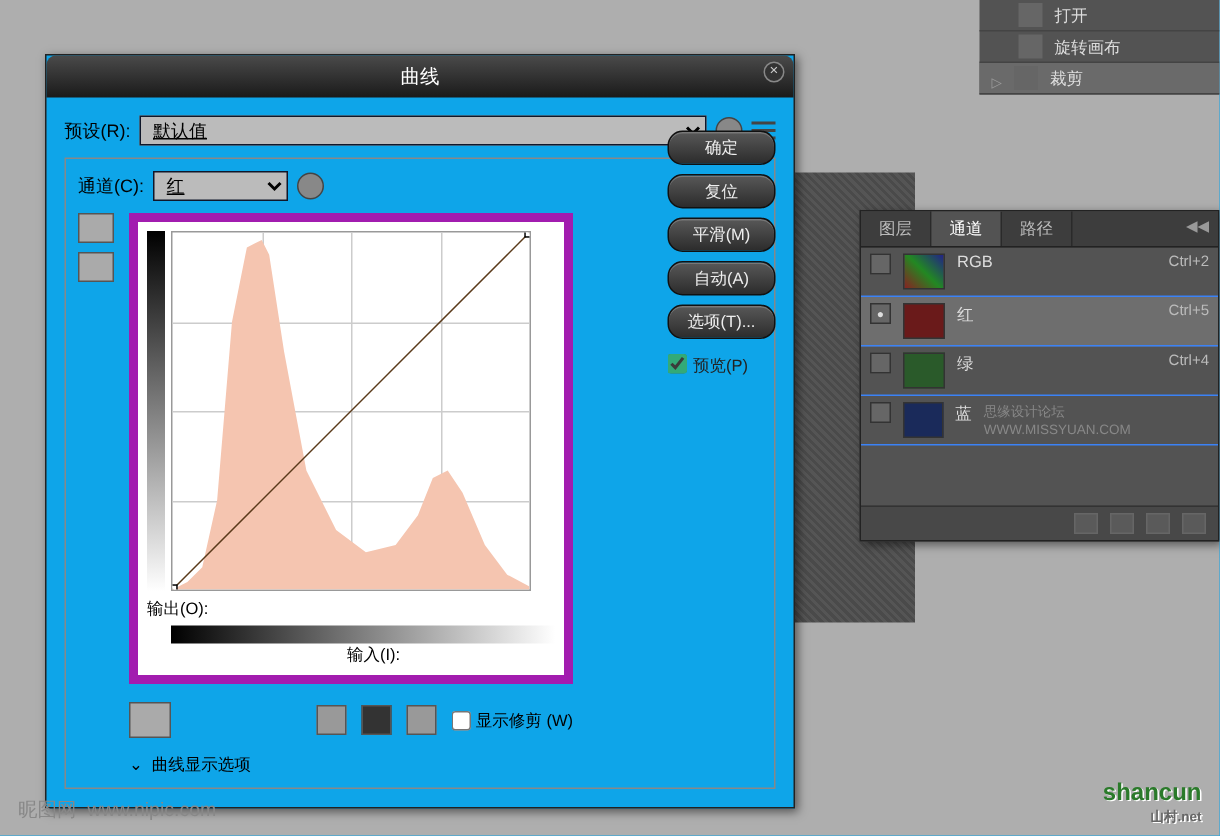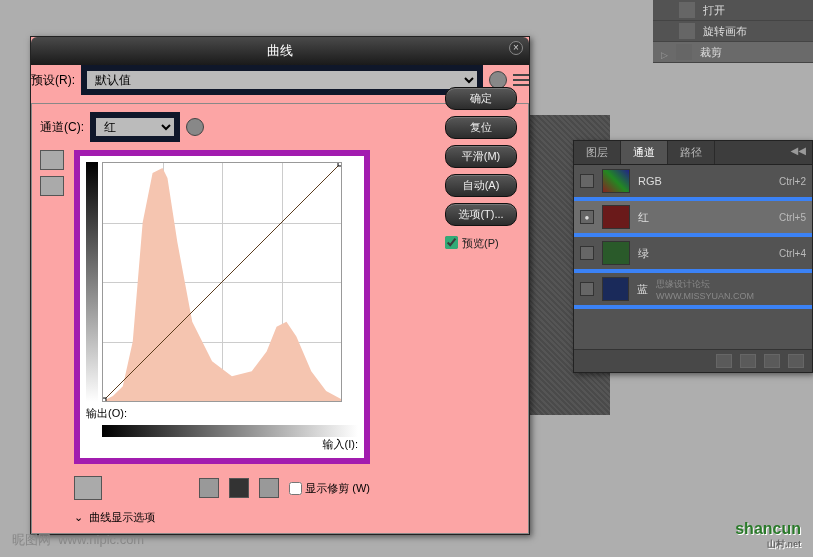--- a/index.html
+++ b/index.html
@@ -7,66 +7,66 @@
 
 
 .history-frag { position: absolute; top: 0; right: 0; width: 160px; background: #535353; }
 .hist-item { display: flex; align-items: flex-end; gap: 8px; padding: 2px 8px; color: #ddd; font-size: 11px; border-bottom: 1px solid #444; }
 .hist-item .icon-box { width: 16px; height: 16px; background: #666; display: inline-block; }
 .hist-item.selected { background: #6a6a6a; }
 .small-indent { width: 10px; display: inline-block; }
 .nav-arrow { color: #999; font-size: 9px; }
 
 
-.curves-dialog { position: absolute; left: 30px; top: 36px; width: 500px; background: #fca5a5; border: 1px solid #222; box-shadow: 2px 2px 6px rgba(0,0,0,0.5); }
+.curves-dialog { position: absolute; left: 30px; top: 36px; width: 500px; background: #0ea5e9; border: 1px solid #222; box-shadow: 2px 2px 6px rgba(0,0,0,0.5); }
 .titlebar { background: linear-gradient(#4a4a4a,#1a1a1a); color: #fff; text-align: center; padding: 5px; font-size: 13px; border-radius: 6px 6px 0 0; position: relative; }
 .titlebar .close-x { position: absolute; right: 6px; top: 4px; width: 14px; height: 14px; border: 1px solid #888; border-radius: 50%; font-size: 10px; line-height: 12px; text-align: center; color: #ccc; background: #333; }
-.dlg-body { }
+.dlg-body { padding: 12px; }
 .row { display: flex; align-items: center; gap: 6px; margin-bottom: 8px; font-size: 12px; }
-select.preset, select.channel { background: #bbb; border: 6px solid #0f172a; font-size: 12px; padding: 1px 4px; }
+select.preset, select.channel { background: #bbb; border: 1px solid #0f172a; font-size: 12px; padding: 1px 4px; text-decoration: underline; }
 select.preset { flex: 1; min-width: 200px; }
 select.channel { width: 90px; }
 .opt-btn { width: 18px; height: 18px; background: #888; border: 1px solid #444; border-radius: 50%; display: inline-block; }
 .mini-menu { width: 16px; height: 12px; display: inline-flex; flex-direction: column; justify-content: space-between; }
 .mini-menu span { height: 2px; background: #444; }
 
 .curves-content { display: flex; gap: 10px; }
 .left-tools { display: flex; flex-direction: column; gap: 6px; }
 .tool-btn { width: 24px; height: 20px; background: #aaa; border: 1px solid #555; }
 .graph-area { border: 6px solid #a21caf; background: #fff; padding: 6px; }
 .graph-wrapper { display: flex; }
 .vbar { width: 12px; height: 240px; background: linear-gradient(#000,#fff); margin-right: 4px; }
 .graph { position: relative; width: 240px; height: 240px; border: 1px solid #999; background: #fff; }
 .grid-line { position: absolute; background: #ccc; }
 .gv { width: 1px; height: 100%; }
 .gh { height: 1px; width: 100%; }
 .histogram { position: absolute; left: 0; bottom: 0; width: 100%; height: 100%; }
 .curve-line { position: absolute; left: 0; bottom: 0; width: 100%; height: 100%; pointer-events: none; }
 .hbar { width: 256px; height: 12px; background: linear-gradient(90deg,#000,#fff); margin-top: 4px; margin-left: 16px; }
 .output-label { font-size: 11px; margin-top: 4px; }
-.input-label { font-size: 11px; text-align: right; margin-left: 30px; }
+.input-label { font-size: 11px; text-align: center; margin-left: 30px; }
 
 .bottom-tools { display: flex; align-items: center; gap: 10px; margin-top: 12px; font-size: 11px; }
 .eyedrop { width: 20px; height: 20px; background: #999; border: 1px solid #555; }
 .eyedrop.dark { background: #333; }
 .chk { display: flex; align-items: center; gap: 3px; }
 .expand-row { margin-top: 10px; font-size: 11px; display: flex; align-items: center; gap: 6px; }
 
 .right-buttons { position: absolute; right: -4px; top: 74px; display: flex; flex-direction: column; gap: 6px; width: 72px; }
 .ps-btn { background: linear-gradient(#585858,#2c2c2c); color: #eee; border: 1px solid #111; border-radius: 10px; font-size: 11px; padding: 3px 0; text-align: center; box-shadow: inset 0 1px 0 rgba(255,255,255,0.2); }
 .preview-chk { display: flex; align-items: flex-start; gap: 4px; font-size: 11px; margin-top: 4px; color: #222; }
 .preview-chk input { accent-color: #3a7; }
 
 
 .channels-panel { position: absolute; right: 0; top: 140px; width: 240px; background: #535353; border: 1px solid #222; box-shadow: 2px 2px 6px rgba(0,0,0,0.5); }
 .panel-tabs { display: flex; background: #3d3d3d; border-bottom: 1px solid #222; }
 .ptab { padding: 4px 12px; font-size: 11px; color: #bbb; border-right: 1px solid #2a2a2a; cursor: pointer; }
 .ptab.active { background: #535353; color: #fff; }
 .double-arrow { margin-left: auto; color: #999; font-size: 10px; padding: 4px 6px; }
-.ch-row { display: flex; align-items: center; padding: 4px 6px; font-size: 11px; color: #ddd; border-bottom: 4px solid #3b82f6; gap: 8px; }
+.ch-row { display: flex; padding: 4px 6px; font-size: 11px; color: #ddd; border-bottom: 1px solid #3b82f6; gap: 8px; }
 .ch-row.selected { background: #6e6e6e; }
 .eye { width: 14px; height: 14px; border: 1px solid #333; background: #666; display: flex; align-items: center; justify-content: center; }
 .eye.visible::before { content: "●"; font-size: 8px; color: #ddd; }
 .ch-thumb { width: 28px; height: 24px; background: #6a1a1a; border: 1px solid #333; }
 .ch-thumb.g { background: #2a5a2a; }
 .ch-thumb.b { background: #1a2a5a; }
 .ch-thumb.rgb { background: linear-gradient(45deg,#822,#282,#228); }
 .ch-name { flex: 1; }
 .ch-key { color: #bbb; font-size: 10px; }
 .ch-footer { display: flex; justify-content: flex-end; gap: 8px; padding: 4px 8px; background: #484848; border-top: 1px solid #333; }

